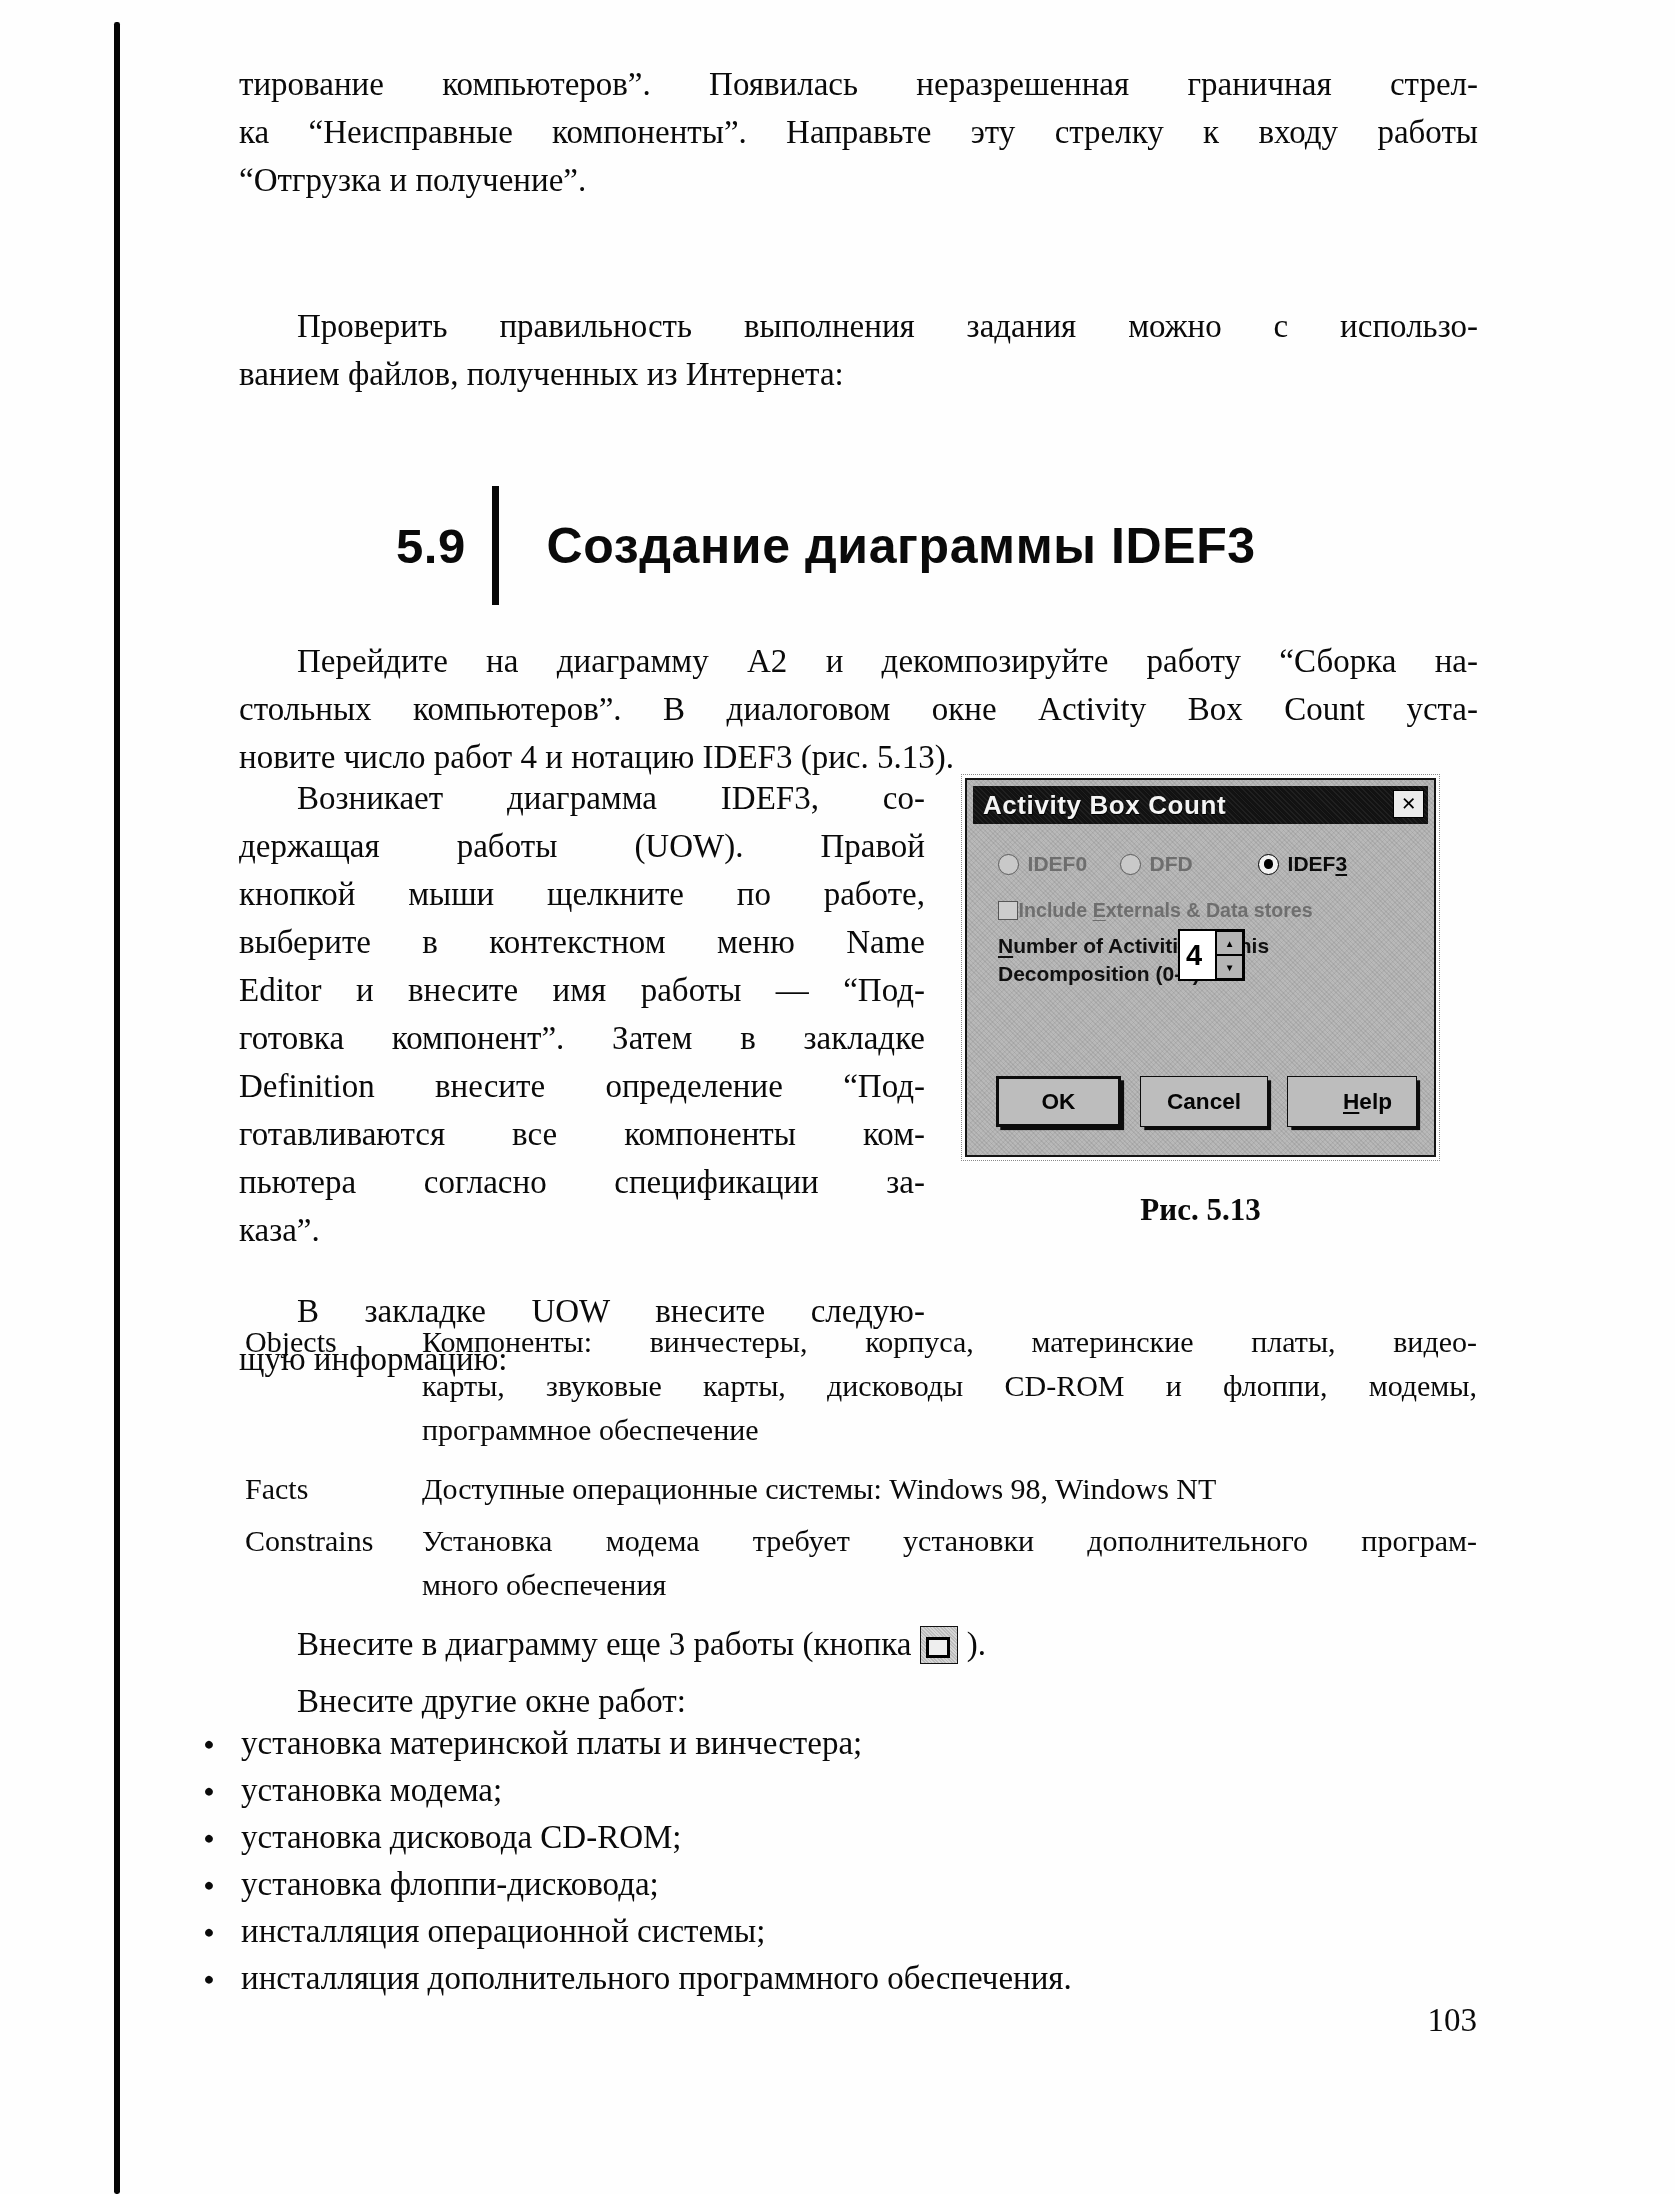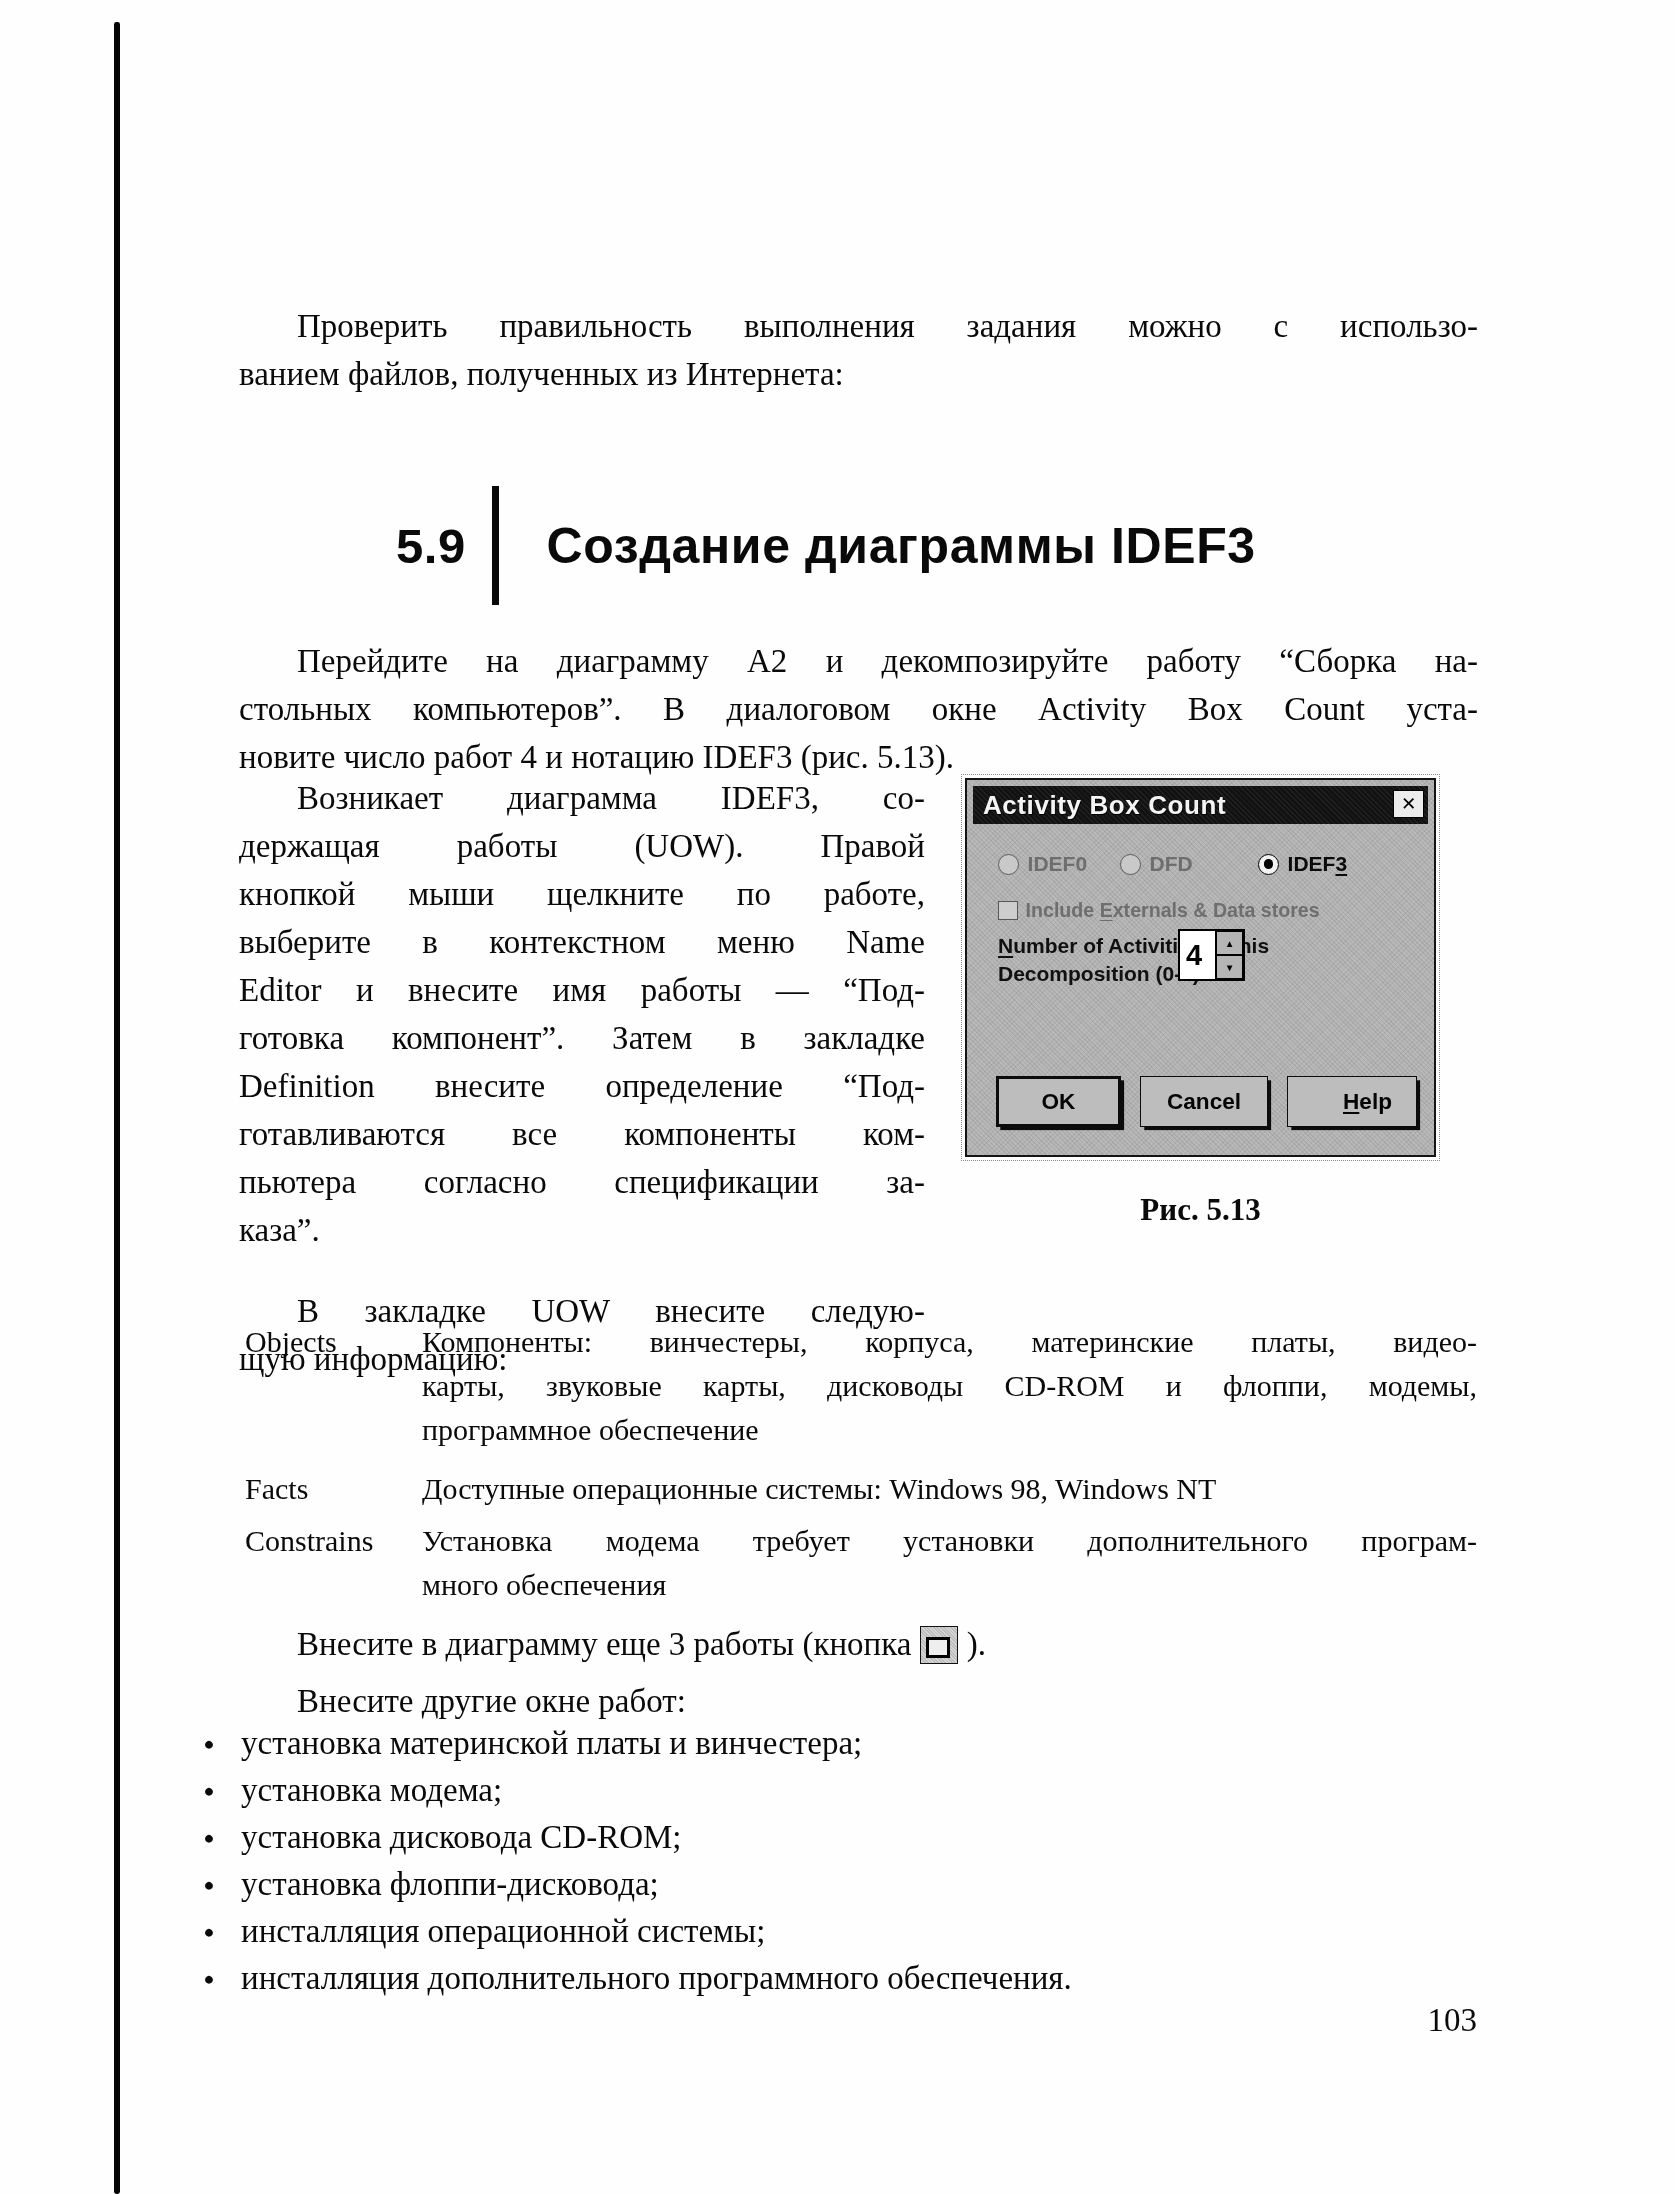--- a/index.html
+++ b/index.html
@@ -39,21 +39,21 @@
        font-weight:700;font-size:18.4px;color:#000;cursor:default;}
   .radio{position:absolute;top:72px;display:flex;align-items:center;gap:8.6px;font-weight:700;font-size:21px;}
   .radio .circ{width:21px;height:21px;border-radius:50%;border:1.8px solid #2e2e2e;background:#e6e6e6;
        box-sizing:border-box;display:flex;align-items:center;justify-content:center;}
   .radio.disabled{color:#6e6e6e;}
   .radio.disabled .circ{border-color:#5c5c5c;background:#c9c9c9;}
   .radio.selected{color:#0a0a0a;}
   .radio.selected .circ{background:#f2f2f2;border-color:#000;}
   .radio.selected .dot{width:9.2px;height:9.2px;border-radius:50%;background:#000;}
   .mn{text-decoration:underline;text-underline-offset:3.1px;}
-  .chk-row{position:absolute;left:31px;top:119px;display:flex;align-items:center;gap:8px;
+  .chk-row{position:absolute;left:31px;top:119px;display:flex;align-items:center;gap:1px;
        font-weight:700;font-size:19.6px;color:#6e6e6e;}
   .chk-box{width:19.6px;height:19.6px;border:1.8px solid #565656;background:#cdcdcd;box-sizing:border-box;}
   .num-label{position:absolute;left:31px;top:152px;font-weight:700;font-size:21px;line-height:28px;color:#101010;}
   .spin{position:absolute;left:211px;top:149px;display:flex;border:2.4px solid #000;background:#fff;}
   .spin-val{width:35px;height:48px;display:flex;align-items:center;justify-content:flex-start;
        padding-left:6.1px;box-sizing:border-box;font-weight:700;font-size:29px;background:#fff;color:#000;}
   .spin-btns{display:flex;flex-direction:column;border-left:1.8px solid #000;}
   .spin-btn{width:27px;height:24px;background:#b5b5b5;border:1.2px solid #000;box-sizing:border-box;
        display:flex;align-items:center;justify-content:center;font-size:9.8px;color:#000;}
   .dlg-btn{position:absolute;top:296px;height:51px;box-sizing:border-box;border:1.8px solid #0c0c0c;
@@ -81,20 +81,25 @@
   .bullet-item{position:relative;padding-left:39px;font-size:33px;line-height:47px;}
   .bullet-item::before{content:"●";position:absolute;left:1.2px;top:1.2px;font-size:18.4px;}
   .pagenum{position:absolute;left:1355px;top:2002px;width:122px;text-align:right;font-size:33px;}
 </style>
 </head>
 <body>
 
 <div class="page">
   <div class="spine"></div>
 
+  <div class="para jpara" style="left:239px;top:60px;width:1239px;">
+      <div class="tline">тирование компьютеров”. Появилась неразрешенная граничная стрел-</div>
+      <div class="tline">ка “Неисправные компоненты”. Направьте эту стрелку к входу работы</div>
+      <div class="tline">“Отгрузка и получение”.</div>
+    </div>
 
   <div class="para jpara indent-first" style="left:239px;top:302px;width:1239px;">
       <div class="tline">Проверить правильность выполнения задания можно с использо-</div>
       <div class="tline">ванием файлов, полученных из Интернета:</div>
     </div>
 
 
   <div class="section">
     <span class="sec-num">5.9</span>
     <span class="sec-bar"></span>

